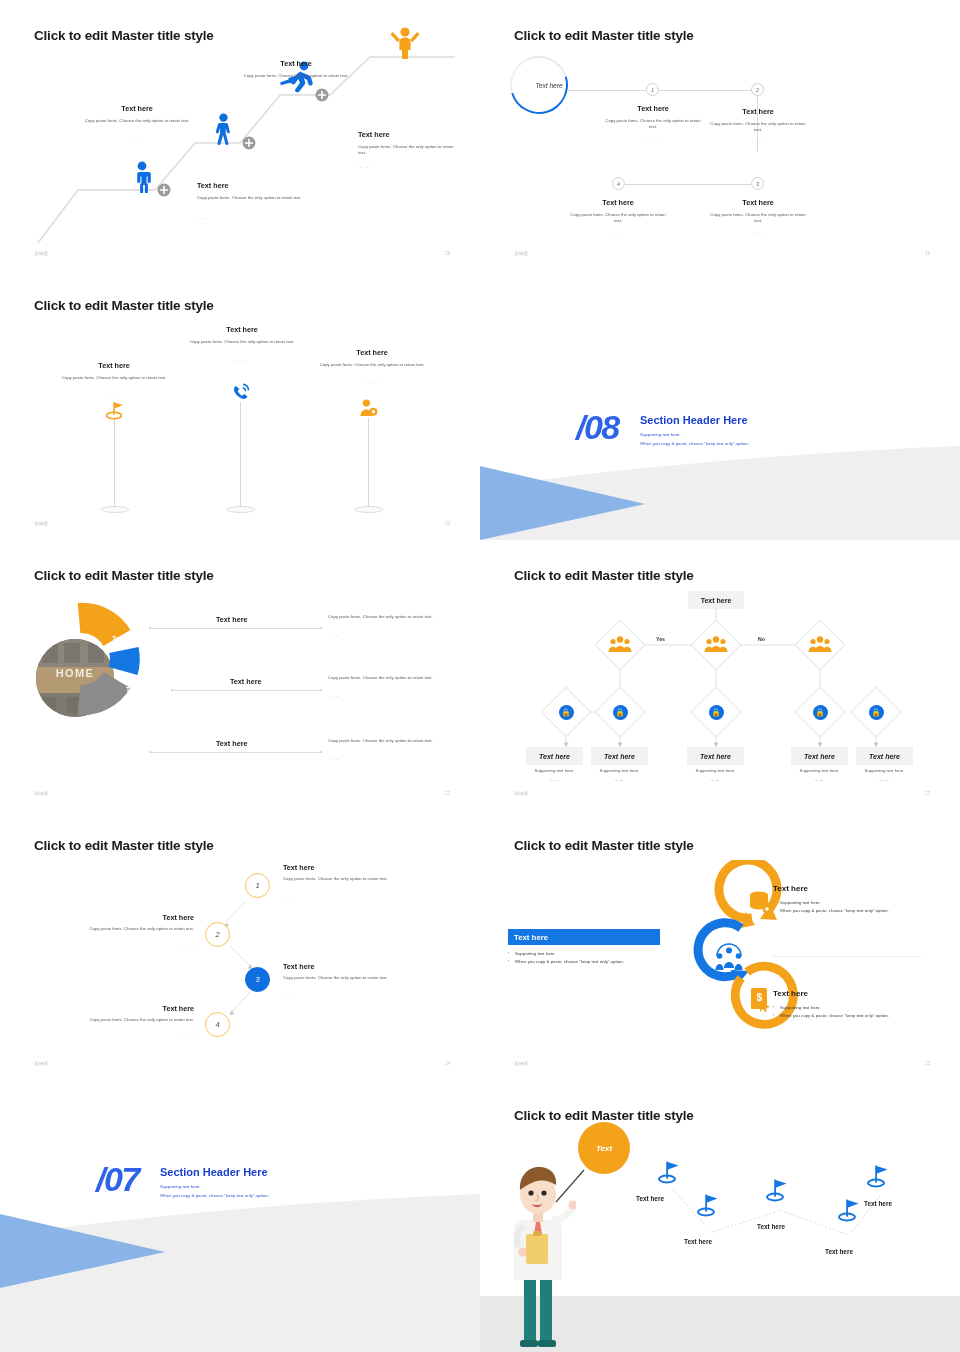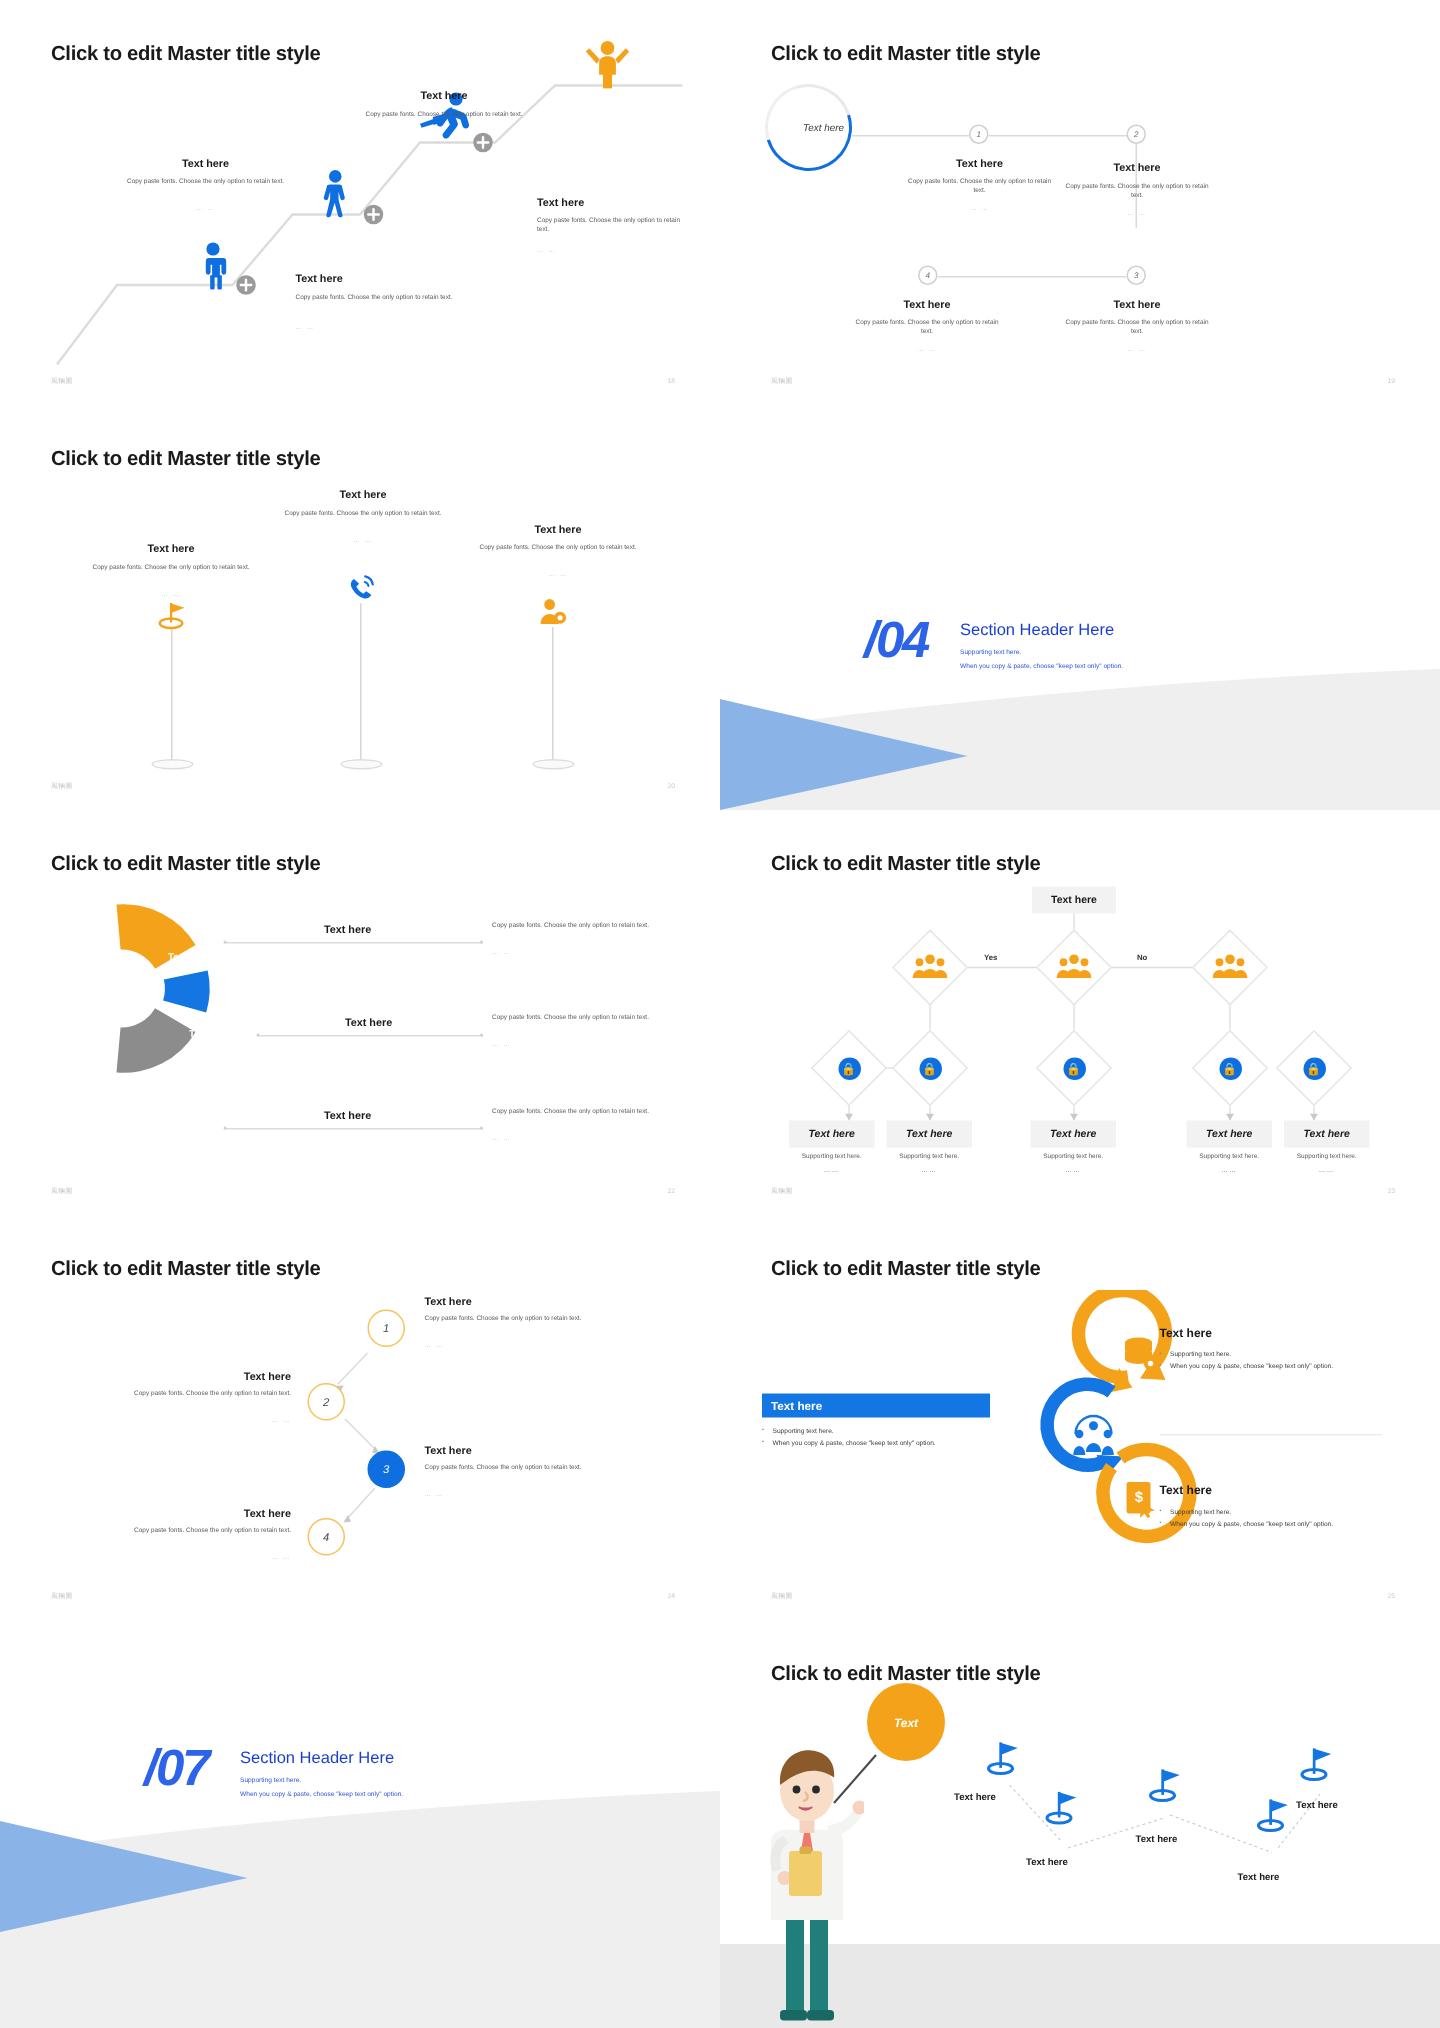--- a/index.html
+++ b/index.html
@@ -130,21 +130,21 @@
     position: absolute;
     font-size: 34px;
     font-weight: bold;
     color: #2d63e8;
     letter-spacing: -1.5px;
     font-style: italic;
   }
   .sec-h {
     position: absolute;
     font-size: 11px;
-    font-weight: normal;
+    font-weight: bold;
     color: #1a3fd0;
     white-space: nowrap;
   }
   .sec-sub {
     position: absolute;
     font-size: 4.4px;
     line-height: 1.6;
     color: #2e55d8;
   }
 
@@ -447,31 +447,51 @@
       <div class="s-page">20</div>
     </div>
   </div>
 
   <div class="slide sec-slide">
     <div class="slide-inner">
       <svg width="480" height="270" style="position:absolute;left:0;top:0">
         <path d="M0 218 C 150 196 330 182 480 176 L480 270 L0 270 Z" fill="#efefef"></path>
         <path d="M0 196 L165 234 L0 270 Z" fill="#8ab4e8"></path>
       </svg>
-      <div class="sec-num" style="left:96px;top:138px">/04</div>
+      <div class="sec-num" style="left:96px;top:138px">/08</div>
       <div class="sec-h" style="left:160px;top:144px">Section Header Here</div>
       <div class="sec-sub" style="left:160px;top:161px">Supporting text here.</div>
       <div class="sec-sub" style="left:160px;top:170px">When you copy &amp; paste, choose "keep text only" option.</div>
     </div>
   </div>
 
   <div class="slide">
     <div class="slide-inner">
       <div class="s-title">Click to edit Master title style</div>
 
+      <div class="photo" style="left:36px;top:99px">
+        <svg width="78" height="78" viewBox="0 0 78 78">
+          <rect width="78" height="78" fill="#9a948a"></rect>
+          <rect y="0" width="78" height="28" fill="#8b857c"></rect>
+          <rect y="28" width="78" height="26" fill="#b39a72"></rect>
+          <rect y="54" width="78" height="24" fill="#7f7a70"></rect>
+          <g fill="#6e6a62" opacity="0.55">
+            <rect x="6" y="4" width="16" height="20"></rect>
+              <rect x="28" y="4" width="16" height="20"></rect>
+            <rect x="52" y="4" width="16" height="20"></rect>
+            <rect x="6" y="58" width="14" height="16"></rect>
+              <rect x="30" y="58" width="14" height="16"></rect>
+            <rect x="54" y="58" width="14" height="16"></rect>
+          </g>
+          <text x="39" y="38" font-family="Liberation Sans, sans-serif" font-size="11" font-weight="bold" fill="#f0ece4" text-anchor="middle" letter-spacing="1.4">HOME</text>
+          <g fill="#5d7a4a" opacity="0.7">
+              <rect x="2" y="66" width="8" height="12"></rect>
+            </g>
+        </svg>
+      </div>
 
       <svg width="200" height="200" style="position:absolute;left:35px;top:57px">
         <g transform="translate(47,62)">
           <path d="M 0,-2 A 2,2 0 0 1 0,-2 Z" fill="none"></path>
 
           <path d="M 3.5,-56 A 56,56 0 0 1 52,-22 L 23,-10 A 26,26 0 0 0 2,-26 Z" transform="rotate(-8)" fill="#f5a21b"></path>
 
           <path d="M 54,-14 A 56,56 0 0 1 54,14 L 25,7 A 26,26 0 0 0 25,-7 Z" transform="rotate(2) translate(2,0)" fill="#1476e2"></path>
 
           <path d="M 52,22 A 56,56 0 0 1 3.5,56 L 2,26 A 26,26 0 0 0 23,10 Z" transform="rotate(8)" fill="#8c8c8c"></path>

